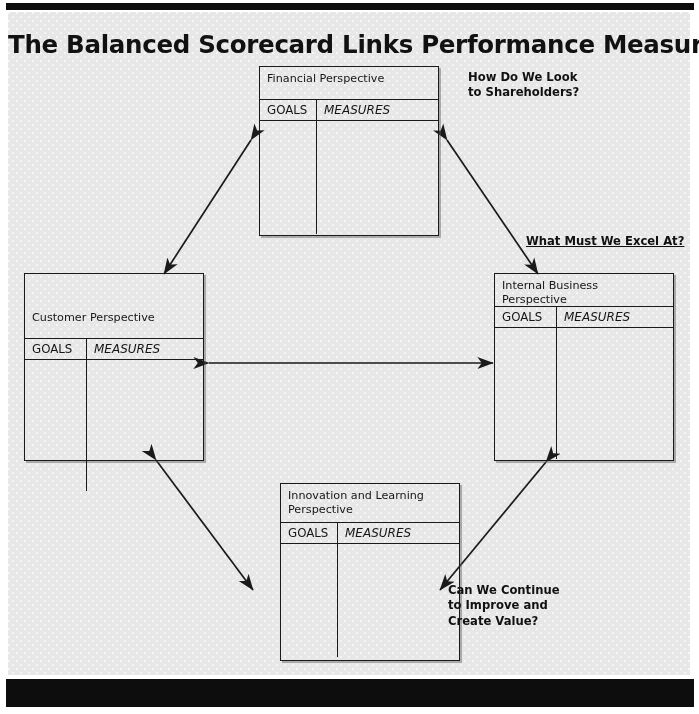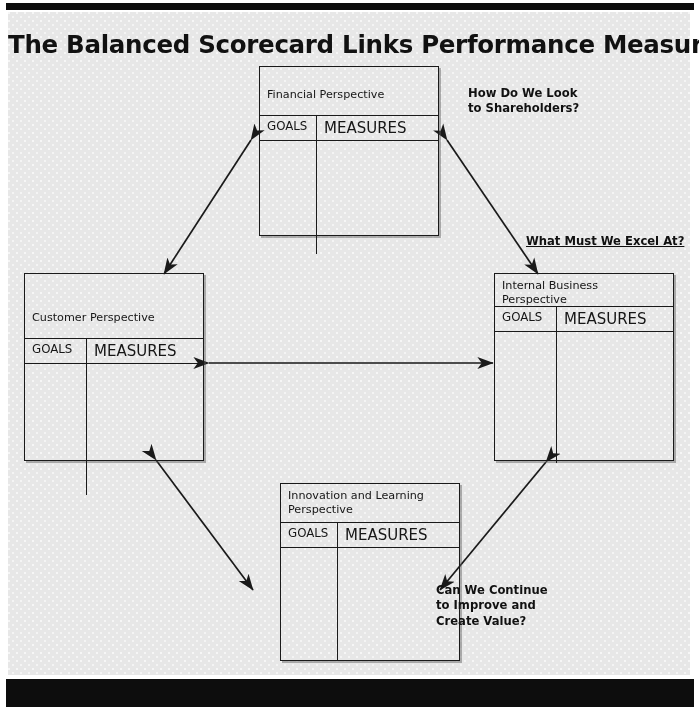--- a/index.html
+++ b/index.html
@@ -80,23 +80,24 @@
     padding: 3px 0 3px 7px;
     font-family: "DejaVu Sans", sans-serif;
     font-size: 11.8px;
     color: #161616;
     white-space: nowrap;
   }
   .col-measures {
     box-sizing: border-box;
     padding: 3px 0 3px 7px;
     font-family: "DejaVu Sans", sans-serif;
-    font-size: 15px;
+    font-size: 12px;
     color: #161616;
     white-space: nowrap;
+    font-style: italic;
   }
   .pbox-body {
     display: flex;
     box-sizing: border-box;
   }
   .body-goals {
     box-sizing: border-box;
     border-right: 1.6px solid #1a1a1a;
   }
   .body-measures { box-sizing: border-box; }
@@ -154,21 +155,21 @@
       <g>
         <line x1="148" y1="448" x2="245" y2="578" stroke="#1a1a1a" stroke-width="1.7" marker-start="url(#ah)" marker-end="url(#ah2)"></line>
       </g>
 
       <g>
         <line x1="538" y1="450" x2="432" y2="578" stroke="#1a1a1a" stroke-width="1.7" marker-start="url(#ah)" marker-end="url(#ah2)"></line>
       </g>
     </svg>
 
     <div class="pbox" style="left:251px; top:54px; width:180px; height:170px;">
-      <div class="pbox-title" style="height:33px;margin-top:16px;">Financial Perspective</div>
+      <div class="pbox-title" style="height:33px;">Financial Perspective</div>
       <div class="pbox-head">
         <div class="col-goals" style="width:57px;">GOALS</div>
         <div class="col-measures" style="width:121px;">MEASURES</div>
       </div>
       <div class="pbox-body" style="height:113px;">
         <div class="body-goals" style="width:57px;"></div>
         <div class="body-measures" style="width:121px;"></div>
       </div>
     </div>
 
@@ -201,26 +202,26 @@
       <div class="pbox-head">
         <div class="col-goals" style="width:57px;">GOALS</div>
         <div class="col-measures" style="width:121px;">MEASURES</div>
       </div>
       <div class="pbox-body" style="height:113px;">
         <div class="body-goals" style="width:57px;"></div>
         <div class="body-measures" style="width:121px;"></div>
       </div>
     </div>
 
-    <div class="caption" style="left:460px; top:74px;">How Do We Look
+    <div class="caption" style="left:460px; top:58px;">How Do We Look
 to Shareholders?</div>
 
 
     <div class="caption" style="left:518px; top:222px;text-decoration:underline;">What Must We Excel At?</div>
 
-    <div class="caption" style="left:428px; top:571px;">Can We Continue
+    <div class="caption" style="left:440px; top:571px;">Can We Continue
 to Improve and
 Create Value?</div>
 
   </div>
 
   <div class="rule-bottom"></div>
 </div>
 
 </body></html>

